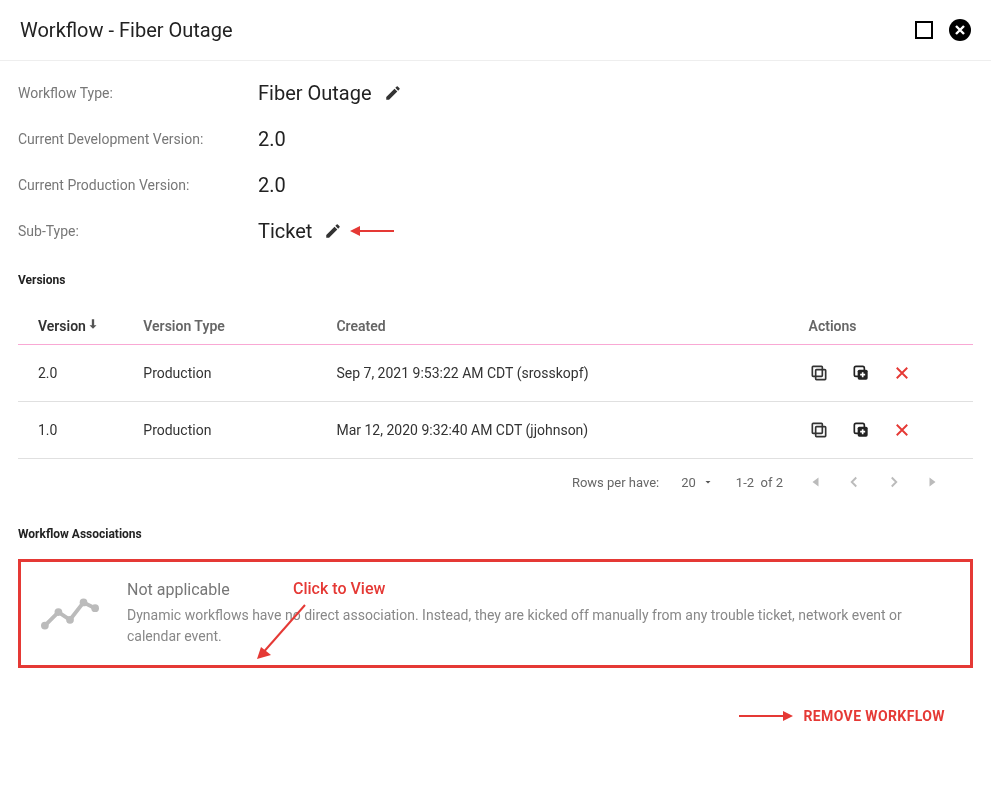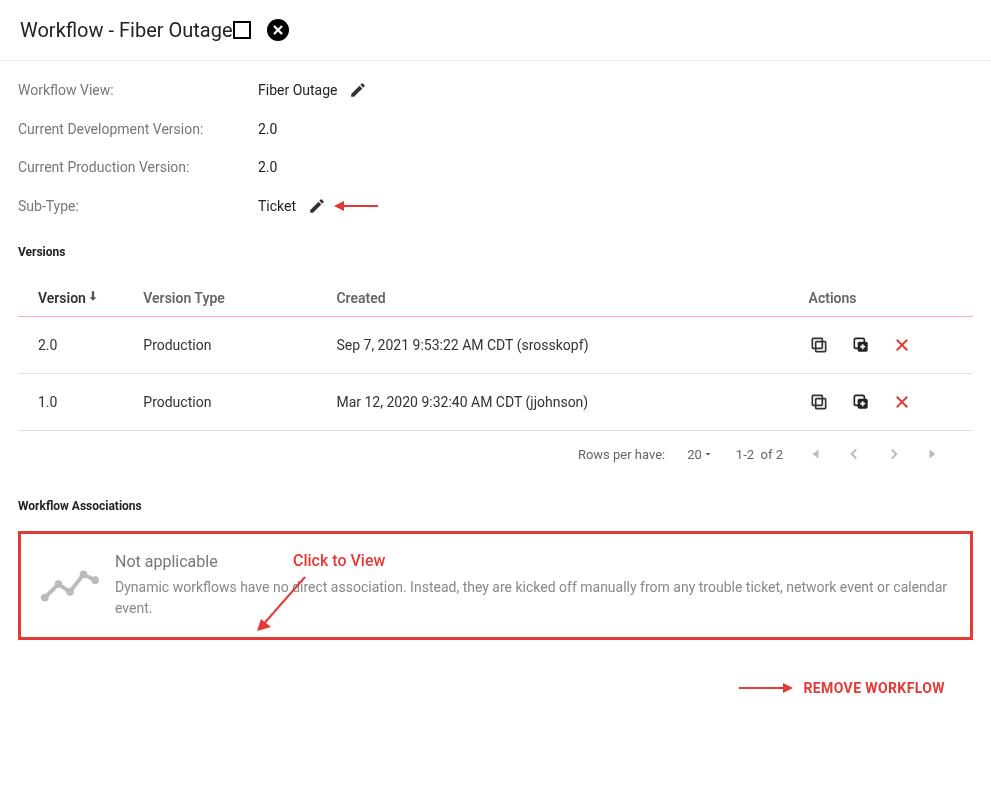--- a/index.html
+++ b/index.html
@@ -7,21 +7,21 @@
     font-family: -apple-system, BlinkMacSystemFont, "Segoe UI", Roboto, Arial, sans-serif;
     font-size: 14px;
     color: #333;
     background: #fff;
     width: 991px;
     padding: 0;
   }
   .header {
     display: flex;
     align-items: center;
-    justify-content: flex-start;
+    justify-content: space-between;
     padding: 18px 20px;
     border-bottom: 1px solid #eee;
   }
   .header-title {
     font-size: 20px;
     font-weight: 400;
     color: #222;
   }
   .header-controls {
     display: flex;
@@ -41,21 +41,21 @@
     align-items: center;
     margin-bottom: 22px;
   }
   .meta-label {
     width: 240px;
     color: #777;
     font-size: 14px;
   }
   .meta-value {
     color: #222;
-    font-size: 14px;
+    font-size: 20px;
   }
   .edit-icon { margin-left: 12px; cursor: pointer; }
   .edit-icon svg { display: block; }
   .arrow-left-red {
     margin-left: 8px;
     display: inline-flex;
     align-items: center;
   }
   .arrow-left-red svg { display:block; }
 
@@ -109,30 +109,30 @@
     display: flex;
     align-items: center;
     justify-content: flex-end;
     gap: 22px;
     padding: 14px 30px 6px 0;
     color: #666;
     font-size: 13px;
     border: none;
   }
   .pager .pp-label { color: #666; }
-  .pager .pp-select { display: flex; align-items: center; }
+  .pager .pp-select { display: flex; align-items: center; gap: 6px; }
   .pager .nav-arrow { color: #999; cursor: pointer; }
   .pager .nav-arrow svg { display: block; }
 
   .assoc-box {
     border: 3px solid #e53935;
     margin-top: 18px;
     padding: 18px 20px;
     display: flex;
-    gap: 16px;
+    gap: 28px;
     align-items: center;
   }
   .assoc-icon svg { display:block; }
   .assoc-text .na-title { color: #777; font-size: 16px; margin-bottom: 6px; }
   .assoc-text .na-body { color: #888; font-size: 14px; line-height: 1.5; }
 
   .footer {
     display: flex;
     justify-content: flex-end;
     align-items: center;
@@ -159,21 +159,21 @@
       <svg width="22" height="22" viewBox="0 0 22 22">
           <circle cx="11" cy="11" r="11" fill="#000"></circle>
           <path d="M7 7 L15 15 M15 7 L7 15" stroke="#fff" stroke-width="2.4"></path>
         </svg>
     </div>
   </div>
 </div>
 
 <div class="main">
   <div class="meta-row">
-    <div class="meta-label">Workflow View:</div>
+    <div class="meta-label">Workflow Type:</div>
     <div class="meta-value">Fiber Outage</div>
     <span class="edit-icon">
       <svg width="18" height="18" viewBox="0 0 24 24">
           <path d="M3 17.25V21h3.75l11-11.04-3.75-3.75L3 17.25zM20.71 7.04a1 1 0 0 0 0-1.41l-2.34-2.34a1 1 0 0 0-1.41 0l-1.83 1.83 3.75 3.75 1.83-1.83z" fill="#333"></path>
         </svg>
     </span>
   </div>
   <div class="meta-row">
     <div class="meta-label">Current Development Version:</div>
     <div class="meta-value">2.0</div>

